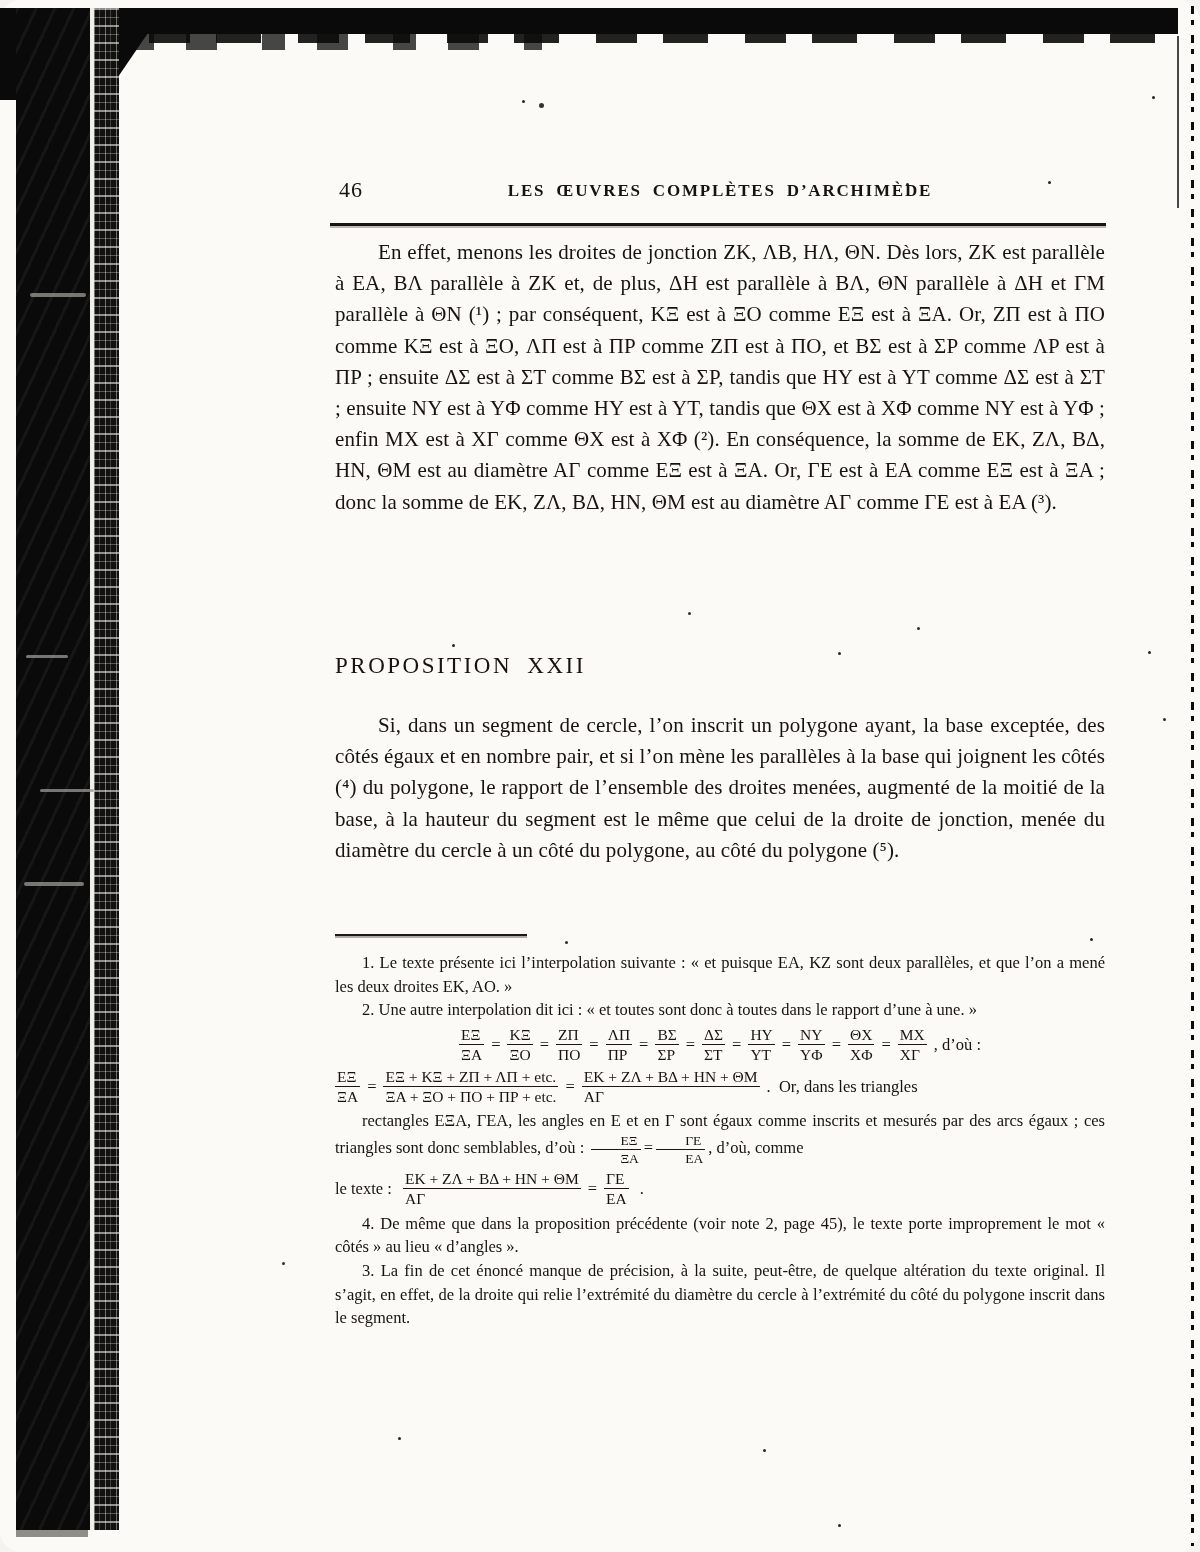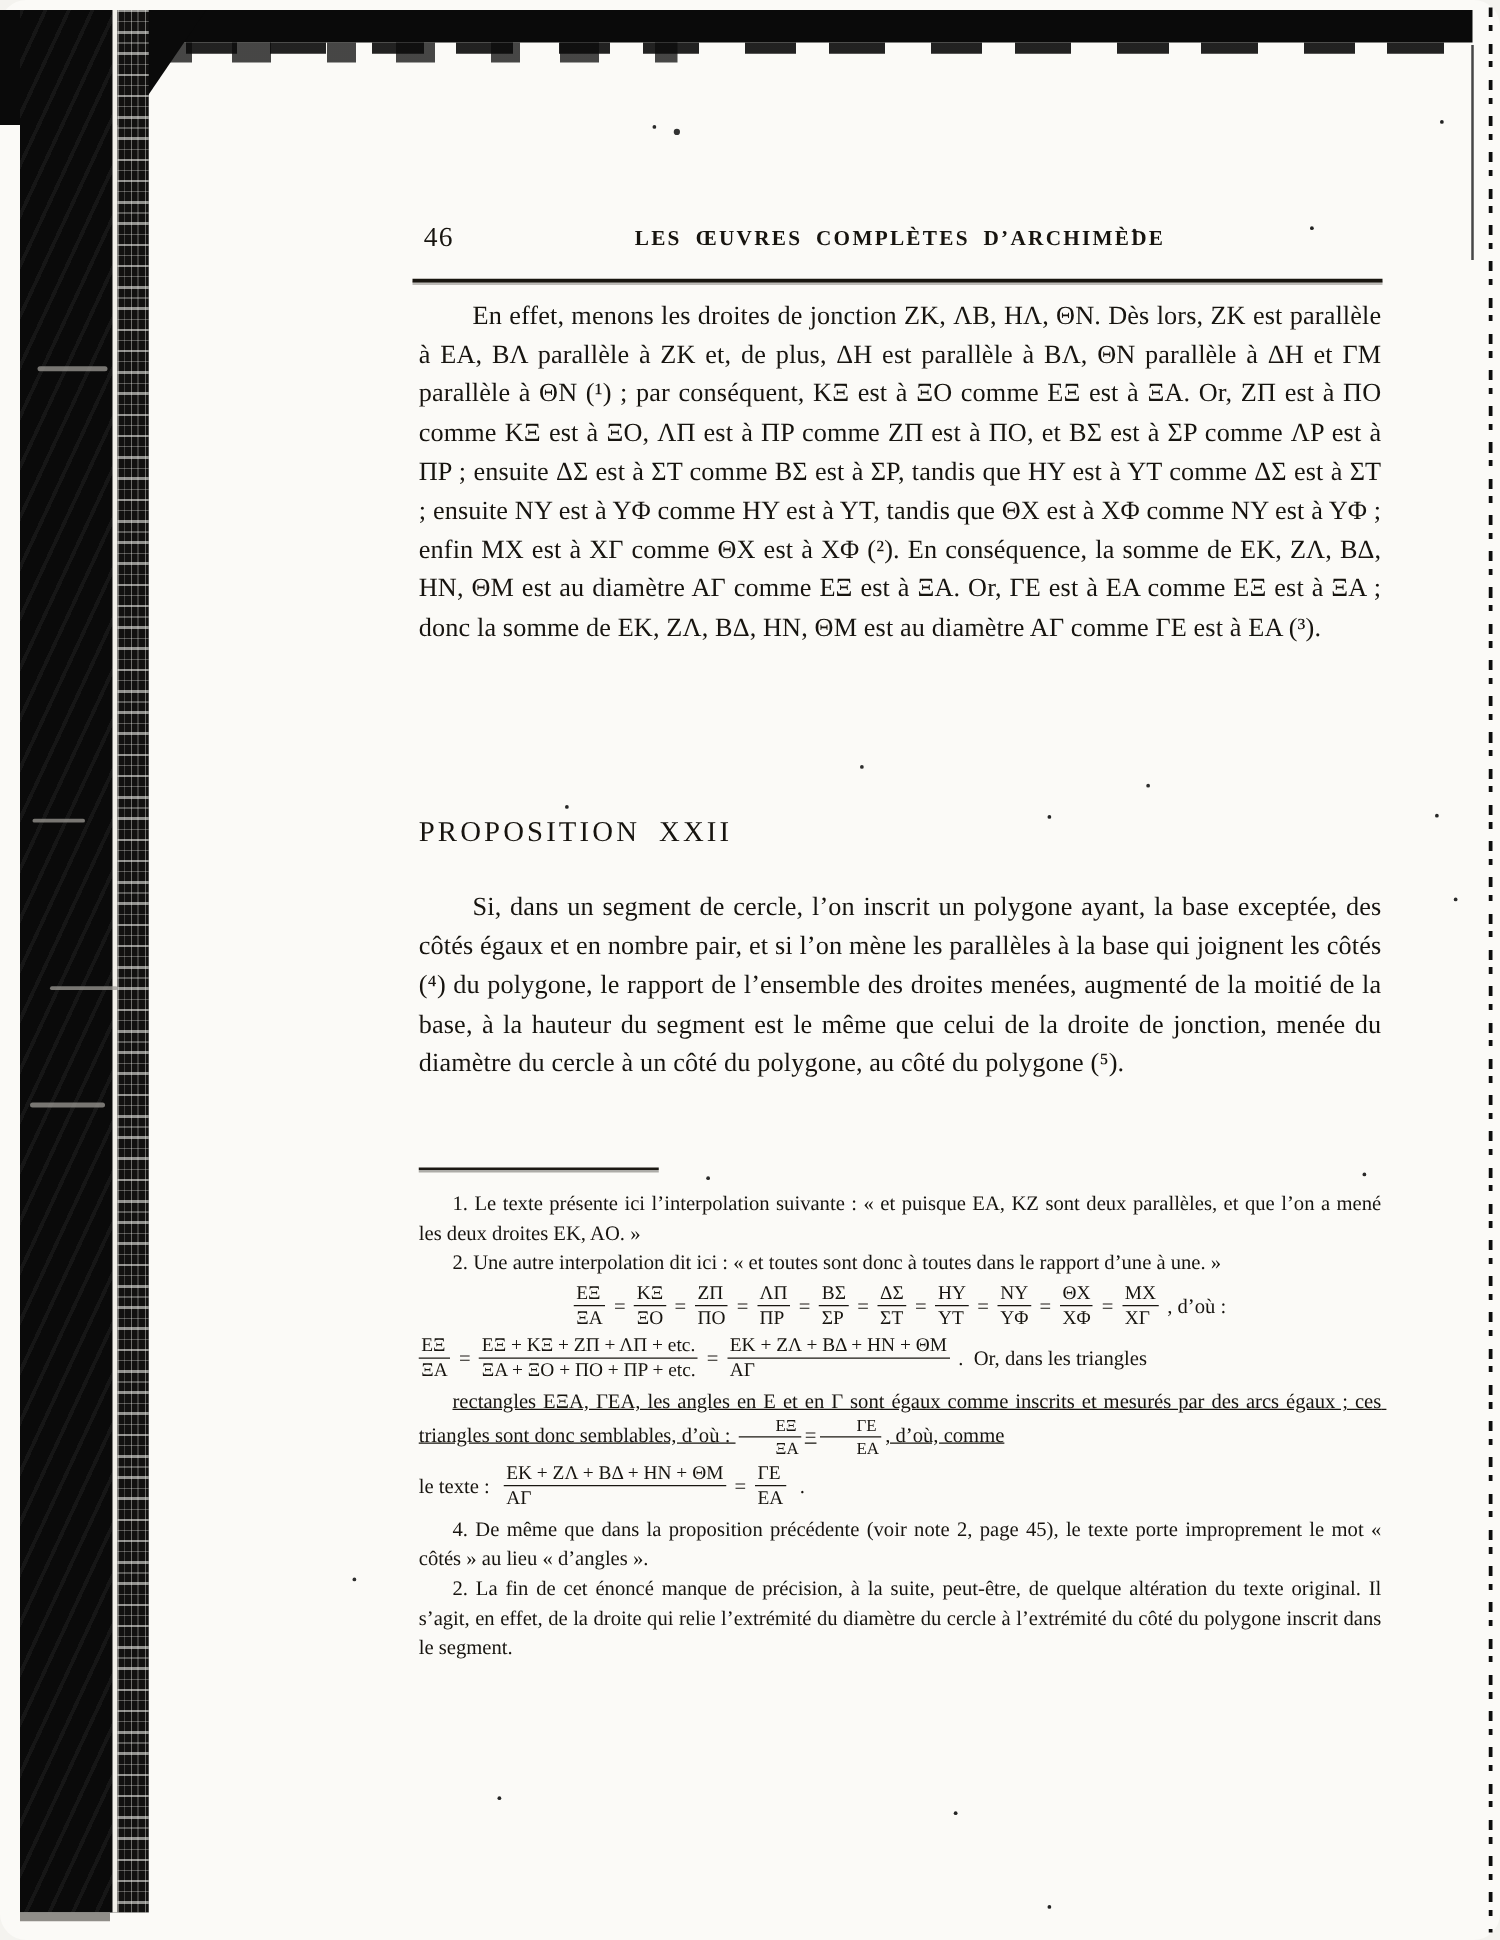--- a/index.html
+++ b/index.html
@@ -75,21 +75,21 @@
     box-shadow:0 2px 0 rgba(28,25,20,.35);}
 
   .footnotes{position:absolute;top:951px;left:0;width:770px;font-size:16.5px;line-height:23.6px;text-align:justify;}
   .fn{margin:0;text-indent:27px;}
   .fn-eq{display:flex;align-items:center;justify-content:flex-start;gap:7px;margin:4px 0;flex-wrap:nowrap;}
   .fn-eq.centered{justify-content:center;}
   .frac{display:inline-flex;flex-direction:column;font-size:15.5px;line-height:1.12;
     vertical-align:middle;}
   .frac .num{display:block;padding:0 2px 1px;border-bottom:1.5px solid #1a1712;white-space:nowrap;}
   .frac .den{display:block;padding:1px 2px 0;white-space:nowrap;}
-  .fn-mixed{margin:1px 0;text-decoration:underline;}
+  .fn-mixed{margin:1px 0;}
   .fn-mixed .frac{font-size:13.5px;margin:0 3px;}
   .ftext{white-space:pre-wrap;}
 </style>
 </head>
 <body>
 
 <div class="page">
 
   <div class="band-top"></div>
   <div class="corner-top-left"></div>
@@ -205,17 +205,17 @@
             <span class="den">AΓ</span>
           </span>
           <span class="ftext">=</span>
           <span class="frac">
             <span class="num">ΓE</span>
             <span class="den">EA</span>
           </span>
           <span class="ftext"> .</span>
         </div>
       <p class="fn">4. De même que dans la proposition précédente (voir note 2, page 45), le texte porte improprement le mot « côtés » au lieu « d’angles ».</p>
-      <p class="fn">2. La fin de cet énoncé manque de précision, à la suite, peut-être, de quelque altération du texte original. Il s’agit, en effet, de la droite qui relie l’extrémité du diamètre du cercle à l’extrémité du côté du polygone inscrit dans le segment.</p>
+      <p class="fn">3. La fin de cet énoncé manque de précision, à la suite, peut-être, de quelque altération du texte original. Il s’agit, en effet, de la droite qui relie l’extrémité du diamètre du cercle à l’extrémité du côté du polygone inscrit dans le segment.</p>
     </div>
 
   </div>
 </div>
 
 </body></html>

